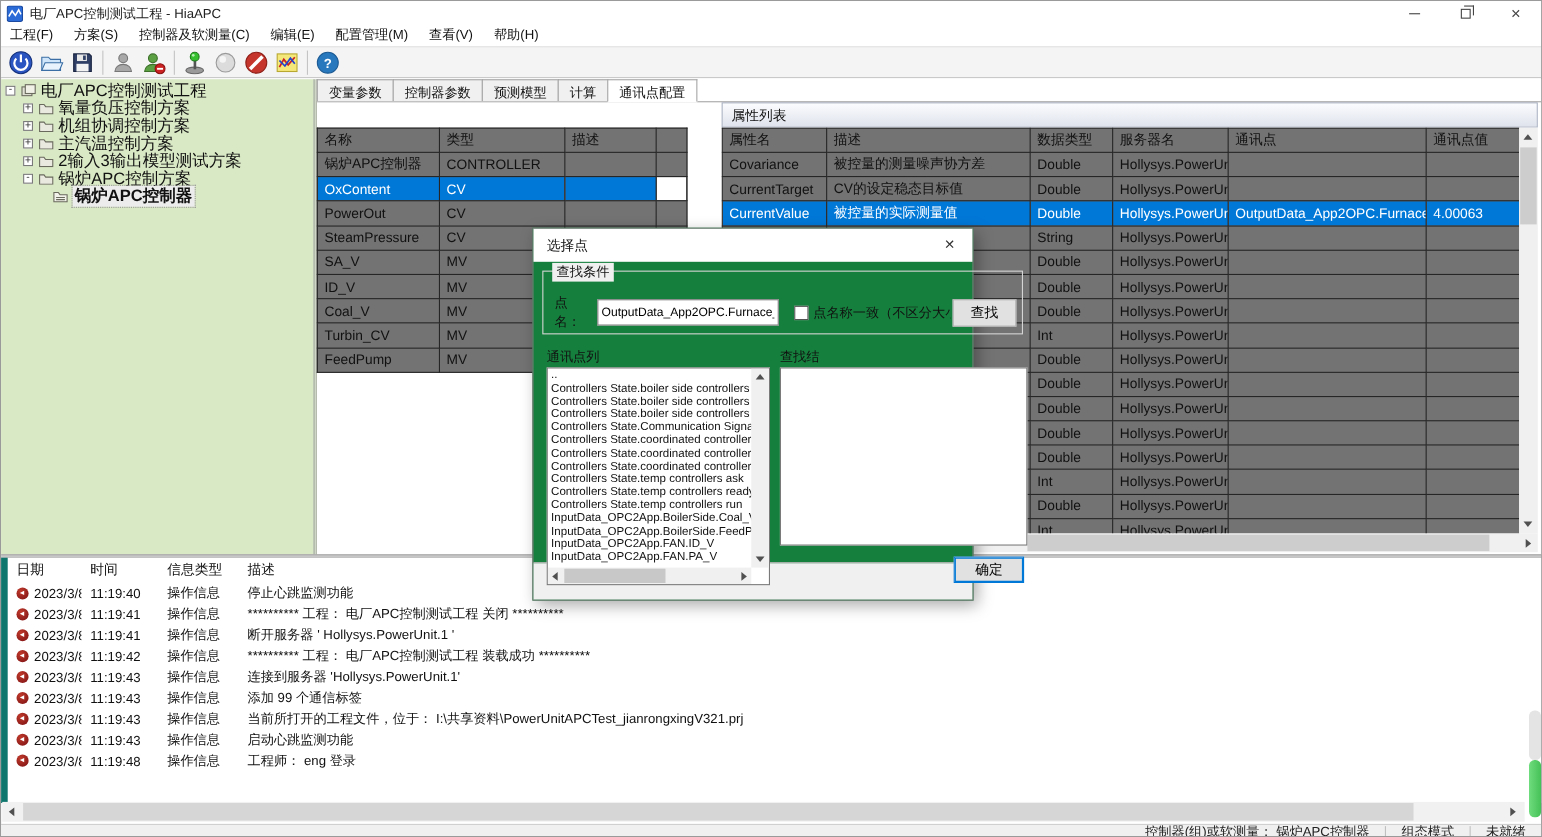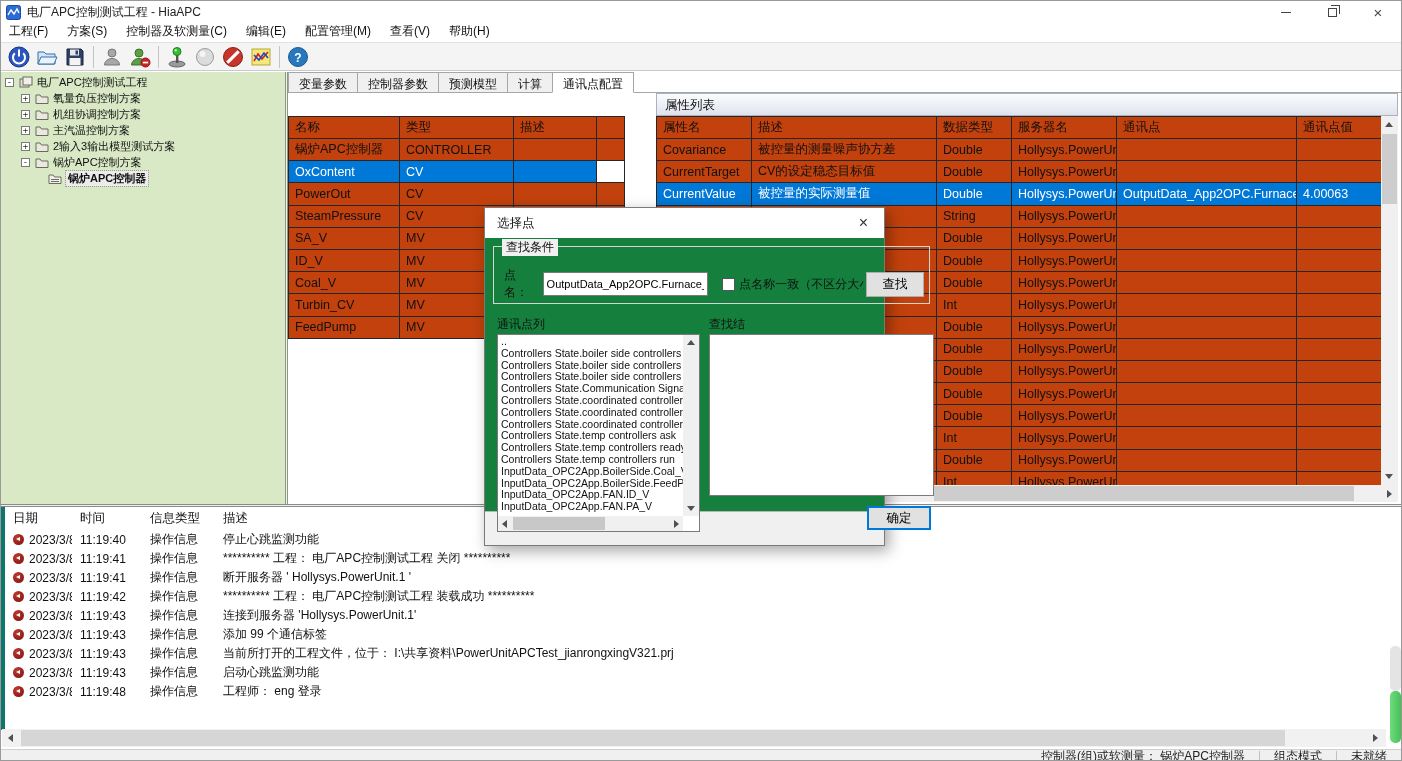--- a/index.html
+++ b/index.html
@@ -29,35 +29,35 @@
 
   
   .treepanel { position:absolute; left:0; top:71px; width:284px; height:432px; background:#d9e8c5; overflow:hidden; }
   .splitter-v { position:absolute; left:284px; top:71px; width:3px; height:432px; background:#eef2e6; border-left:1px solid #8f9a86; border-right:1px solid #8f9a86; }
   .tree-row { height:16px; display:flex; align-items:center; white-space:nowrap; }
   .tree-root { padding-left:4px; margin-top:2px; }
   .tree-child { padding-left:20px; }
   .tree-leaf { padding-left:42px; }
   .expander { width:9px; height:9px; border:1px solid #7a7a7a; background:#fff; font-size:9px; line-height:7px; text-align:center; color:#333; flex:0 0 auto; font-family:"DejaVu Sans Mono",monospace; }
   .tree-ico { margin:0 4px 0 5px; flex:0 0 auto; }
-  .tree-label { font-size:11px; }
+  .tree-label { font-size:15px; }
   .tree-leaf .tree-label { font-weight:bold; background:#ececec; outline:1px dotted #9a9a9a; padding:0 2px; }
 
   
   .main { position:absolute; left:287px; top:71px; width:1115px; height:432px; background:#fff; }
   .tabrow { position:absolute; left:0; top:0; height:21px; width:100%; border-bottom:1px solid #a6a6a6; display:flex; align-items:flex-end; }
   .tab { padding:3px 10px 3px 10px; border:1px solid #a6a6a6; border-bottom:none; background:#f0f0f0; margin-right:-1px; font-size:12px; height:20px; }
   .tab.active { background:#fff; height:21px; margin-bottom:-1px; border-bottom:1px solid #fff; }
 
   .panel-title { position:absolute; top:21px; height:23px; line-height:22px; padding-left:8px; font-size:12.5px;
     background:linear-gradient(to bottom,#fbfcfe,#dfe3ec); border:1px solid #aab2c2; }
   .obj-title { left:0; width:365px; }
   .prop-title { left:368px; width:742px; }
 
-  table.grid { border-collapse:collapse; table-layout:fixed; background:#c2410c; }
+  table.grid { border-collapse:collapse; table-layout:fixed; background:#737373; }
   .grid th, .grid td { border:1px solid #262626; font-weight:normal; text-align:left; padding:2px 6px; white-space:nowrap; overflow:hidden; font-size:12.5px; height:22.2px; }
   .grid thead th { height:22px; }
   .grid tr.selected td { background:#0078d7; color:#fff; border-color:#262626; }
   .obj-table tr.selected td.spacer { background:#fff; }
   .obj-wrap { position:absolute; left:0; top:44px; }
   .prop-wrap { position:absolute; left:368px; top:44px; width:725px; height:369px; overflow:hidden; }
 
   
   .sb { background:#f0f0f0; position:absolute; }
   .sb-thumb { background:#cdcdcd; position:absolute; }
@@ -66,21 +66,21 @@
   .arr-down { border-left:4px solid transparent; border-right:4px solid transparent; border-top:5px solid #505050; }
   .arr-left { border-top:4px solid transparent; border-bottom:4px solid transparent; border-right:5px solid #505050; }
   .arr-right { border-top:4px solid transparent; border-bottom:4px solid transparent; border-left:5px solid #505050; }
   .prop-vsb { left:1093px; top:44px; width:17px; height:369px; }
   .prop-hsb { left:368px; top:413px; width:742px; height:17px; }
 
   
   .h-splitter { position:absolute; left:0; top:503px; width:100%; height:3px; background:#f0f0f0; border-top:1px solid #8a8a8a; border-bottom:1px solid #8a8a8a; }
 
   
-  .logpanel { position:absolute; left:0; top:506px; width:1402px; height:223px; background:#fff; border-left:4px solid #0f766e; overflow:hidden; }
+  .logpanel { position:absolute; left:0; top:506px; width:1402px; height:223px; background:#fff; border-left:6px solid #0f766e; overflow:hidden; }
   table.logtable { border-collapse:collapse; table-layout:fixed; width:1380px; }
   .logtable th { text-align:left; font-weight:normal; font-size:12.5px; padding:3px 4px 3px 8px; height:21px; white-space:nowrap; }
   .logtable td { font-size:12px; padding:1px 4px 1px 8px; height:17.7px; white-space:nowrap; overflow:hidden; }
   .log-ico { display:inline-block; width:11px; height:11px; border-radius:50%; background:radial-gradient(circle at 35% 30%,#c0392b,#7b1113); vertical-align:-1px; margin-right:5px; position:relative; }
   .log-ico .m { position:absolute; left:3px; top:3px; width:0; height:0; border-top:2.5px solid transparent; border-bottom:2.5px solid transparent; border-right:4px solid #fff; }
   .log-hsb { left:1px; top:728px; width:1384px; height:18px; }
   .log-vsb-thumb-green { position:absolute; left:1389px; top:690px; width:11px; height:52px; background:linear-gradient(to right,#6fdc7d,#45c157); border-radius:5px; }
   .log-vsb-thumb-gray { position:absolute; left:1389px; top:645px; width:11px; height:45px; background:#e4e4e4; border-radius:5px; }
 
   

